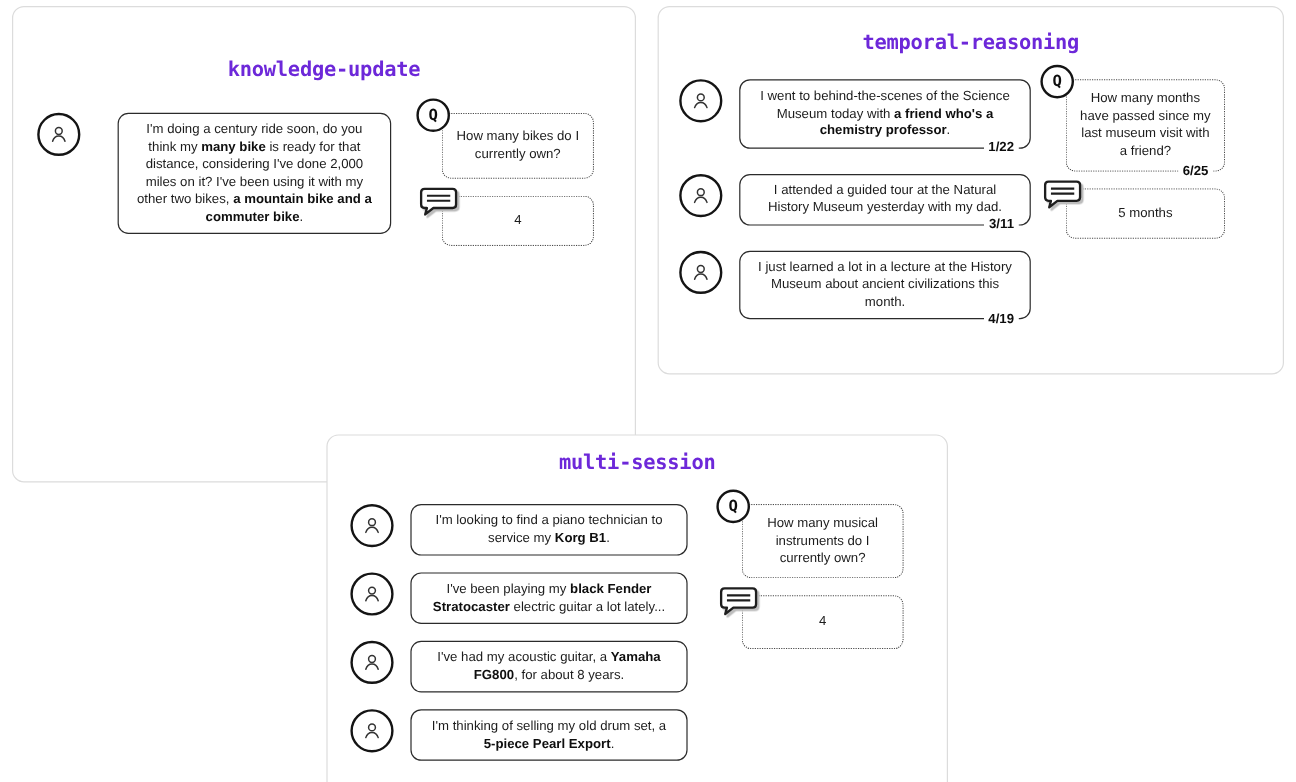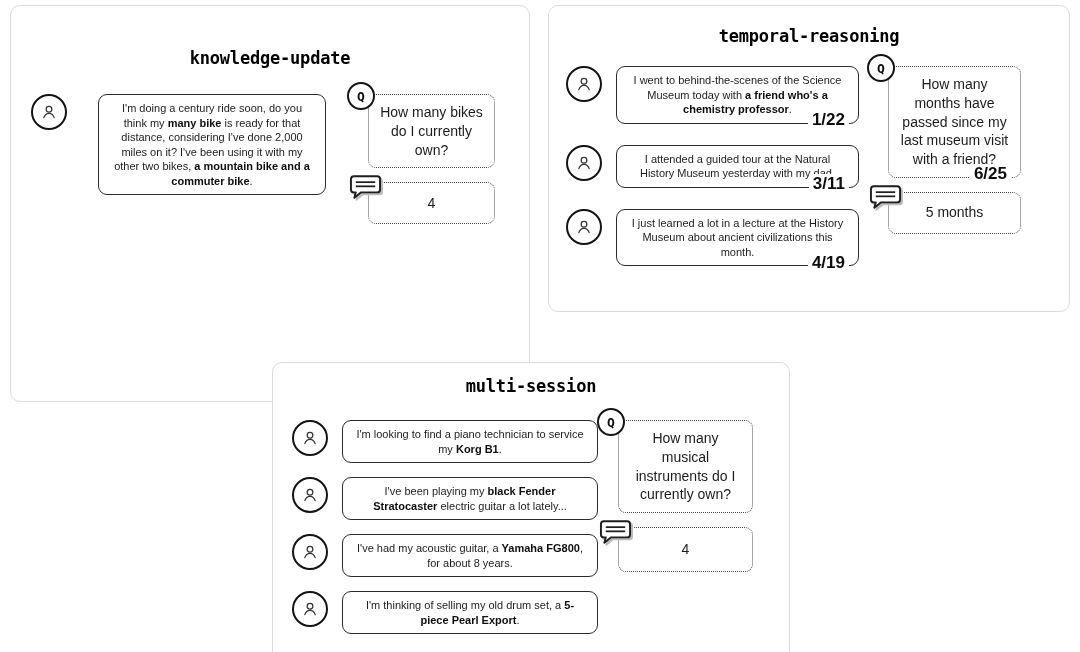--- a/index.html
+++ b/index.html
@@ -13,21 +13,21 @@
     position: absolute; background: #fff;
     border: 1px solid #dcdcdc; border-radius: 10px;
   }
   .panel-knowledge { left: 10px;  top: 5px;   width: 520px; height: 397px; }
   .panel-temporal  { left: 548px; top: 5px;   width: 522px; height: 307px; }
   .panel-multi     { left: 272px; top: 330px; width: 518px; height: 308px; margin-top: 32px; }
 
   .panel-title {
     text-align: center;
     font-family: "DejaVu Sans Mono", monospace;
-    font-weight: 700; font-size: 17px; letter-spacing: -0.2px; color: #000000;
+    font-weight: 700; font-size: 17px; letter-spacing: -0.2px; color: #6d28d9;
   }
   .panel-knowledge .panel-title { margin-top: 42px; }
   .panel-temporal  .panel-title { margin-top: 20px; }
   .panel-multi     .panel-title { margin-top: 13px; }
 
   .panel-body { display: flex; align-items: flex-start; justify-content: space-between; }
   .panel-knowledge .panel-body { margin-top: 26px; padding: 0 34px 0 20px; }
   .panel-temporal  .panel-body { margin-top: 20px; padding: 0 48px 0 17px; }
   .panel-multi     .panel-body { margin-top: 24px; padding: 0 36px 0 19px; }
 
@@ -47,52 +47,52 @@
     display: flex; align-items: center; justify-content: center;
   }
 
   .bubble {
     position: relative; border: 1.5px solid #2b2b2b; border-radius: 9px;
     background: #fff; padding: 6px 12px; min-height: 33px;
     display: flex; align-items: center; justify-content: center;
   }
   .panel-knowledge .bubble { width: 228px; }
   .panel-temporal  .bubble { width: 243px; }
-  .panel-multi     .bubble { width: 256px; }
+  .panel-multi     .bubble { width: 231px; }
   .bubble-text {
     display: block; text-align: center;
     font-size: 11px; line-height: 1.32; color: #1c1c1c;
   }
   .bubble-text b, .q-text b { font-weight: 700; color: #0e0e0e; }
 
   .date-badge {
     position: absolute; right: 9px; bottom: -8px; z-index: 1;
     background: #fff; padding: 0 4px;
-    font-weight: 700; font-size: 17px; line-height: 1.2; color: #0d0d0d;
+    font-weight: 700; font-size: 11px; line-height: 1.2; color: #0d0d0d;
   }
 
   .qa { display: flex; flex-direction: column; flex-shrink: 0; }
   .panel-knowledge .qa { width: 127px; }
   .panel-temporal  .qa { width: 133px; }
   .panel-multi     .qa { width: 135px; }
 
   .q-box, .a-box {
     position: relative; border: 1.5px dotted #4a4a4a; border-radius: 8px;
     background: #fff; display: flex; align-items: center; justify-content: center;
     padding: 8px 9px;
   }
   .panel-knowledge .q-box { min-height: 55px; }
   .panel-temporal  .q-box { min-height: 73px; }
   .panel-multi     .q-box { min-height: 61px; }
   .a-box { margin-top: 14px; min-height: 42px; padding: 6px 9px; }
   .panel-multi .a-box { min-height: 45px; }
 
   .q-text, .a-text {
     display: block; text-align: center;
-    font-size: 14px; line-height: 1.34; color: #1c1c1c;
+    font-size: 11px; line-height: 1.34; color: #1c1c1c;
   }
 
   .q-badge {
     position: absolute; left: -22px; top: -13px; z-index: 2;
     width: 28px; height: 28px; border: 2px solid #141414; border-radius: 50%;
     background: #fff; display: flex; align-items: center; justify-content: center;
     font-family: "DejaVu Sans Mono", monospace; font-weight: 700; font-size: 13px; color: #0d0d0d;
   }
   .a-icon {
     position: absolute; left: -20px; top: -9px; z-index: 2;

